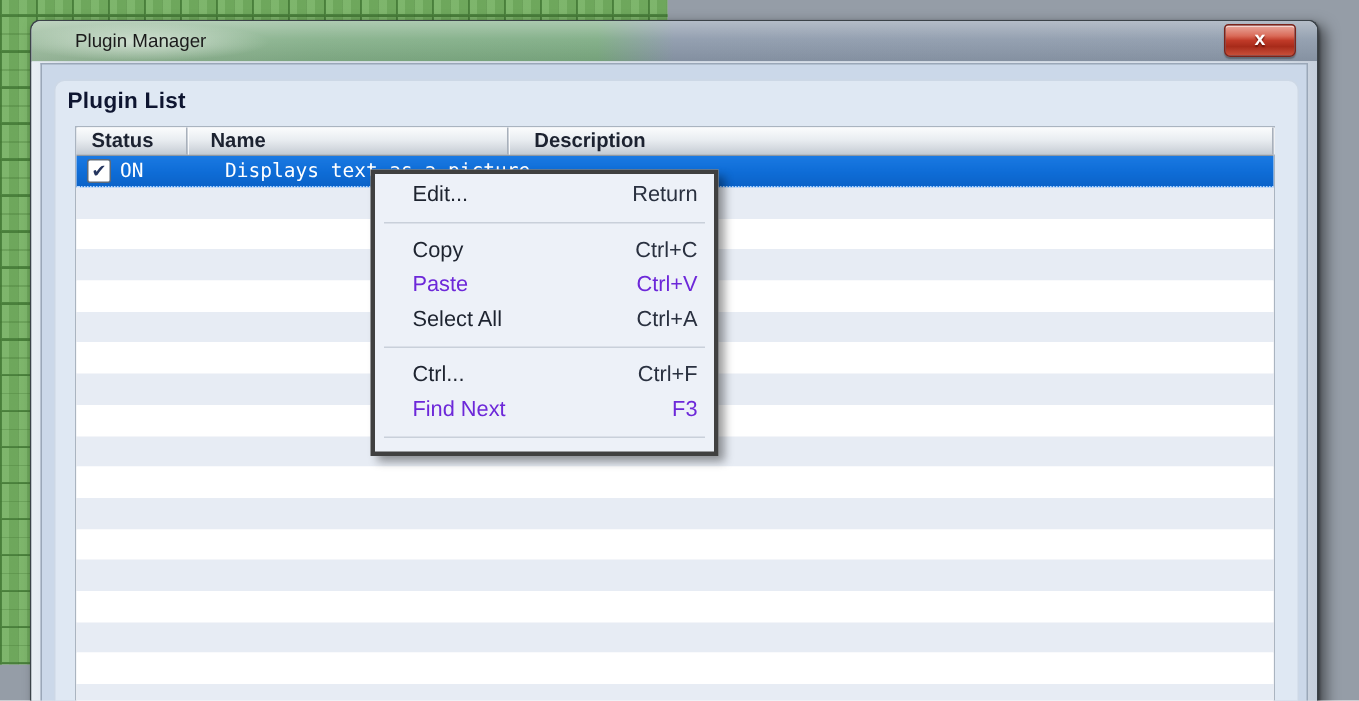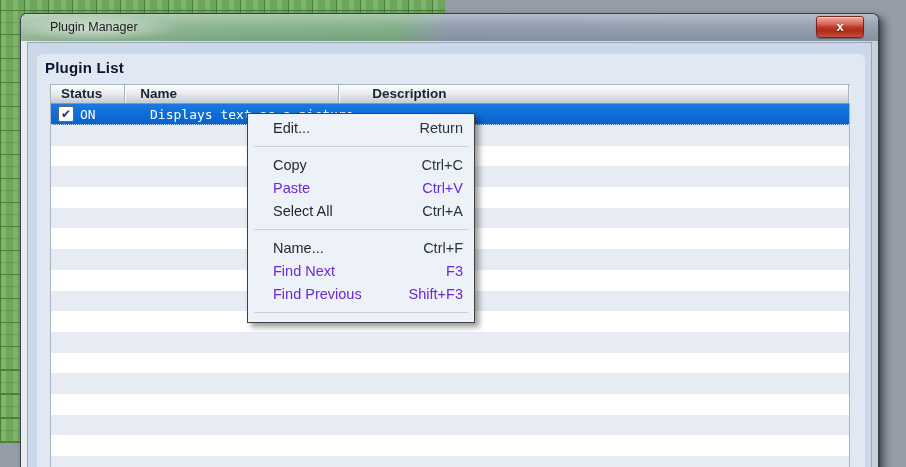--- a/index.html
+++ b/index.html
@@ -80,21 +80,21 @@
     border-bottom:1px solid #8d97a3;
   }
   .th{
     box-sizing:border-box;height:18px;line-height:18px;
     font-size:13.5px;font-weight:600;color:#1c2230;
     border-right:1px solid #a8b0bb;box-shadow:1px 0 0 rgba(255,255,255,.8);
     overflow:hidden;white-space:nowrap;
   }
   .th.c-status{width:75px;padding-left:10px;}
   .th.c-name{width:216px;padding-left:15px;}
-  .th.c-desc{width:515px;padding-left:33px;}
+  .th.c-desc{width:515px;padding-left:17px;}
   .th.c-stub{flex:1;border-right:none;}
   .tbody{position:absolute;left:0;top:19px;right:0;bottom:0;background:#fff;}
   .row-selected{
     position:absolute;left:0;top:0;right:0;height:21px;display:flex;align-items:center;
     background:linear-gradient(180deg,#1a79e2 0%, var(--selection) 55%, #0b63c8 100%);
     border-bottom:1px dotted rgba(215,232,255,.85);
     box-sizing:border-box;
     font-family:"DejaVu Sans Mono",monospace;font-size:13px;color:#fff;
   }
   .cell-status{box-sizing:border-box;width:75px;padding-left:7px;display:flex;align-items:center;}
@@ -106,21 +106,21 @@
     font-size:12px;font-weight:bold;color:#25355e;line-height:1;
     font-family:"DejaVu Sans",sans-serif;
   }
   .stripes{position:absolute;left:0;top:21px;right:0;bottom:0;}
   .stripe{width:100%;height:20.7px;}
   .stripe.alt{background:#e7ecf4;}
   .stripe.base{background:#ffffff;}
   
   .menu{
     position:absolute;left:247px;top:113px;width:226px;
-    background:#edf1f8;border:1px solid #404040;
+    background:#edf1f8;border:3px solid #404040;
     box-shadow:4px 4px 6px rgba(0,0,0,.4);
     padding:2px 0 3px 0;z-index:50;
   }
   .menu-item{
     height:23px;display:flex;align-items:center;justify-content:space-between;
     font-size:14.5px;color:#1e2430;padding:0 11px 0 25px;cursor:default;
   }
   .menu-item .shortcut{color:#2a3140;text-align:center;}
   .menu-item.disabled, .menu-item.disabled .shortcut{color:#6d28d9;}
   .menu-item.highlighted{
@@ -205,27 +205,23 @@
       <span class="shortcut">Ctrl+V</span>
     </div>
     <div class="menu-item">
       <span>Select All</span>
       <span class="shortcut">Ctrl+A</span>
     </div>
     <div class="menu-sep">
       <i></i>
     </div>
     <div class="menu-item">
-      <span>Name...</span>
+      <span>Ctrl...</span>
       <span class="shortcut">Ctrl+F</span>
     </div>
     <div class="menu-item disabled">
       <span>Find Next</span>
       <span class="shortcut">F3</span>
     </div>
-    <div class="menu-item disabled">
-      <span>Find Previous</span>
-      <span class="shortcut">Shift+F3</span>
-    </div>
     <div class="menu-sep">
       <i></i>
     </div>
   </div>
 
 </body></html>

